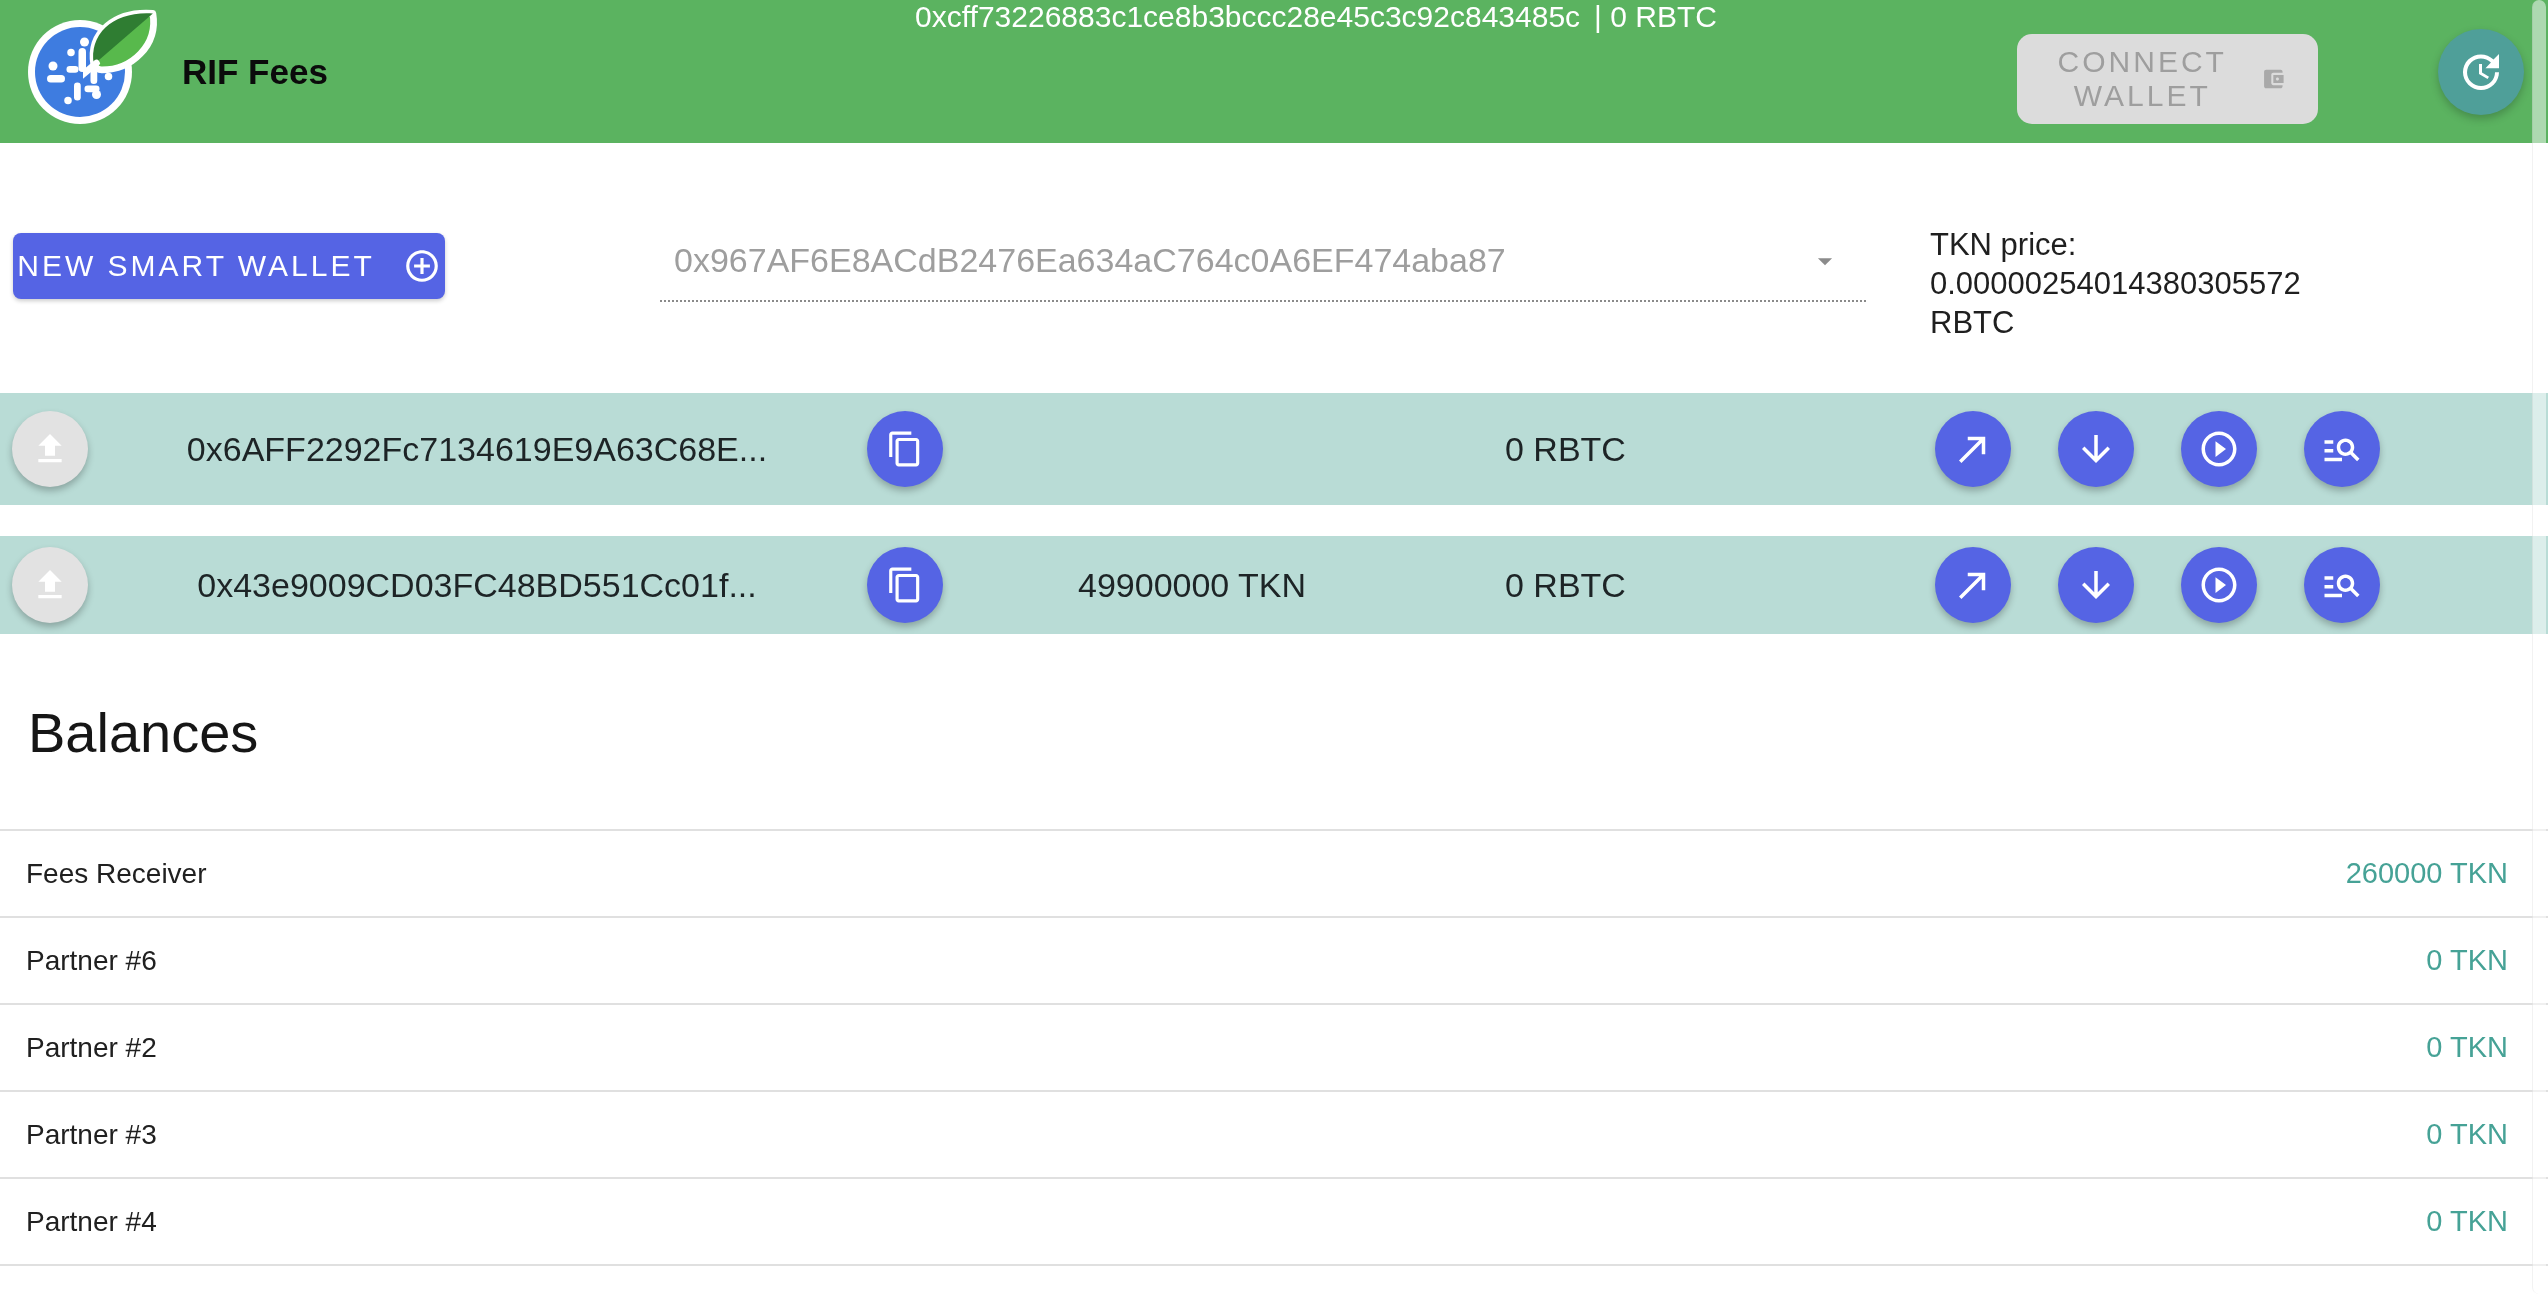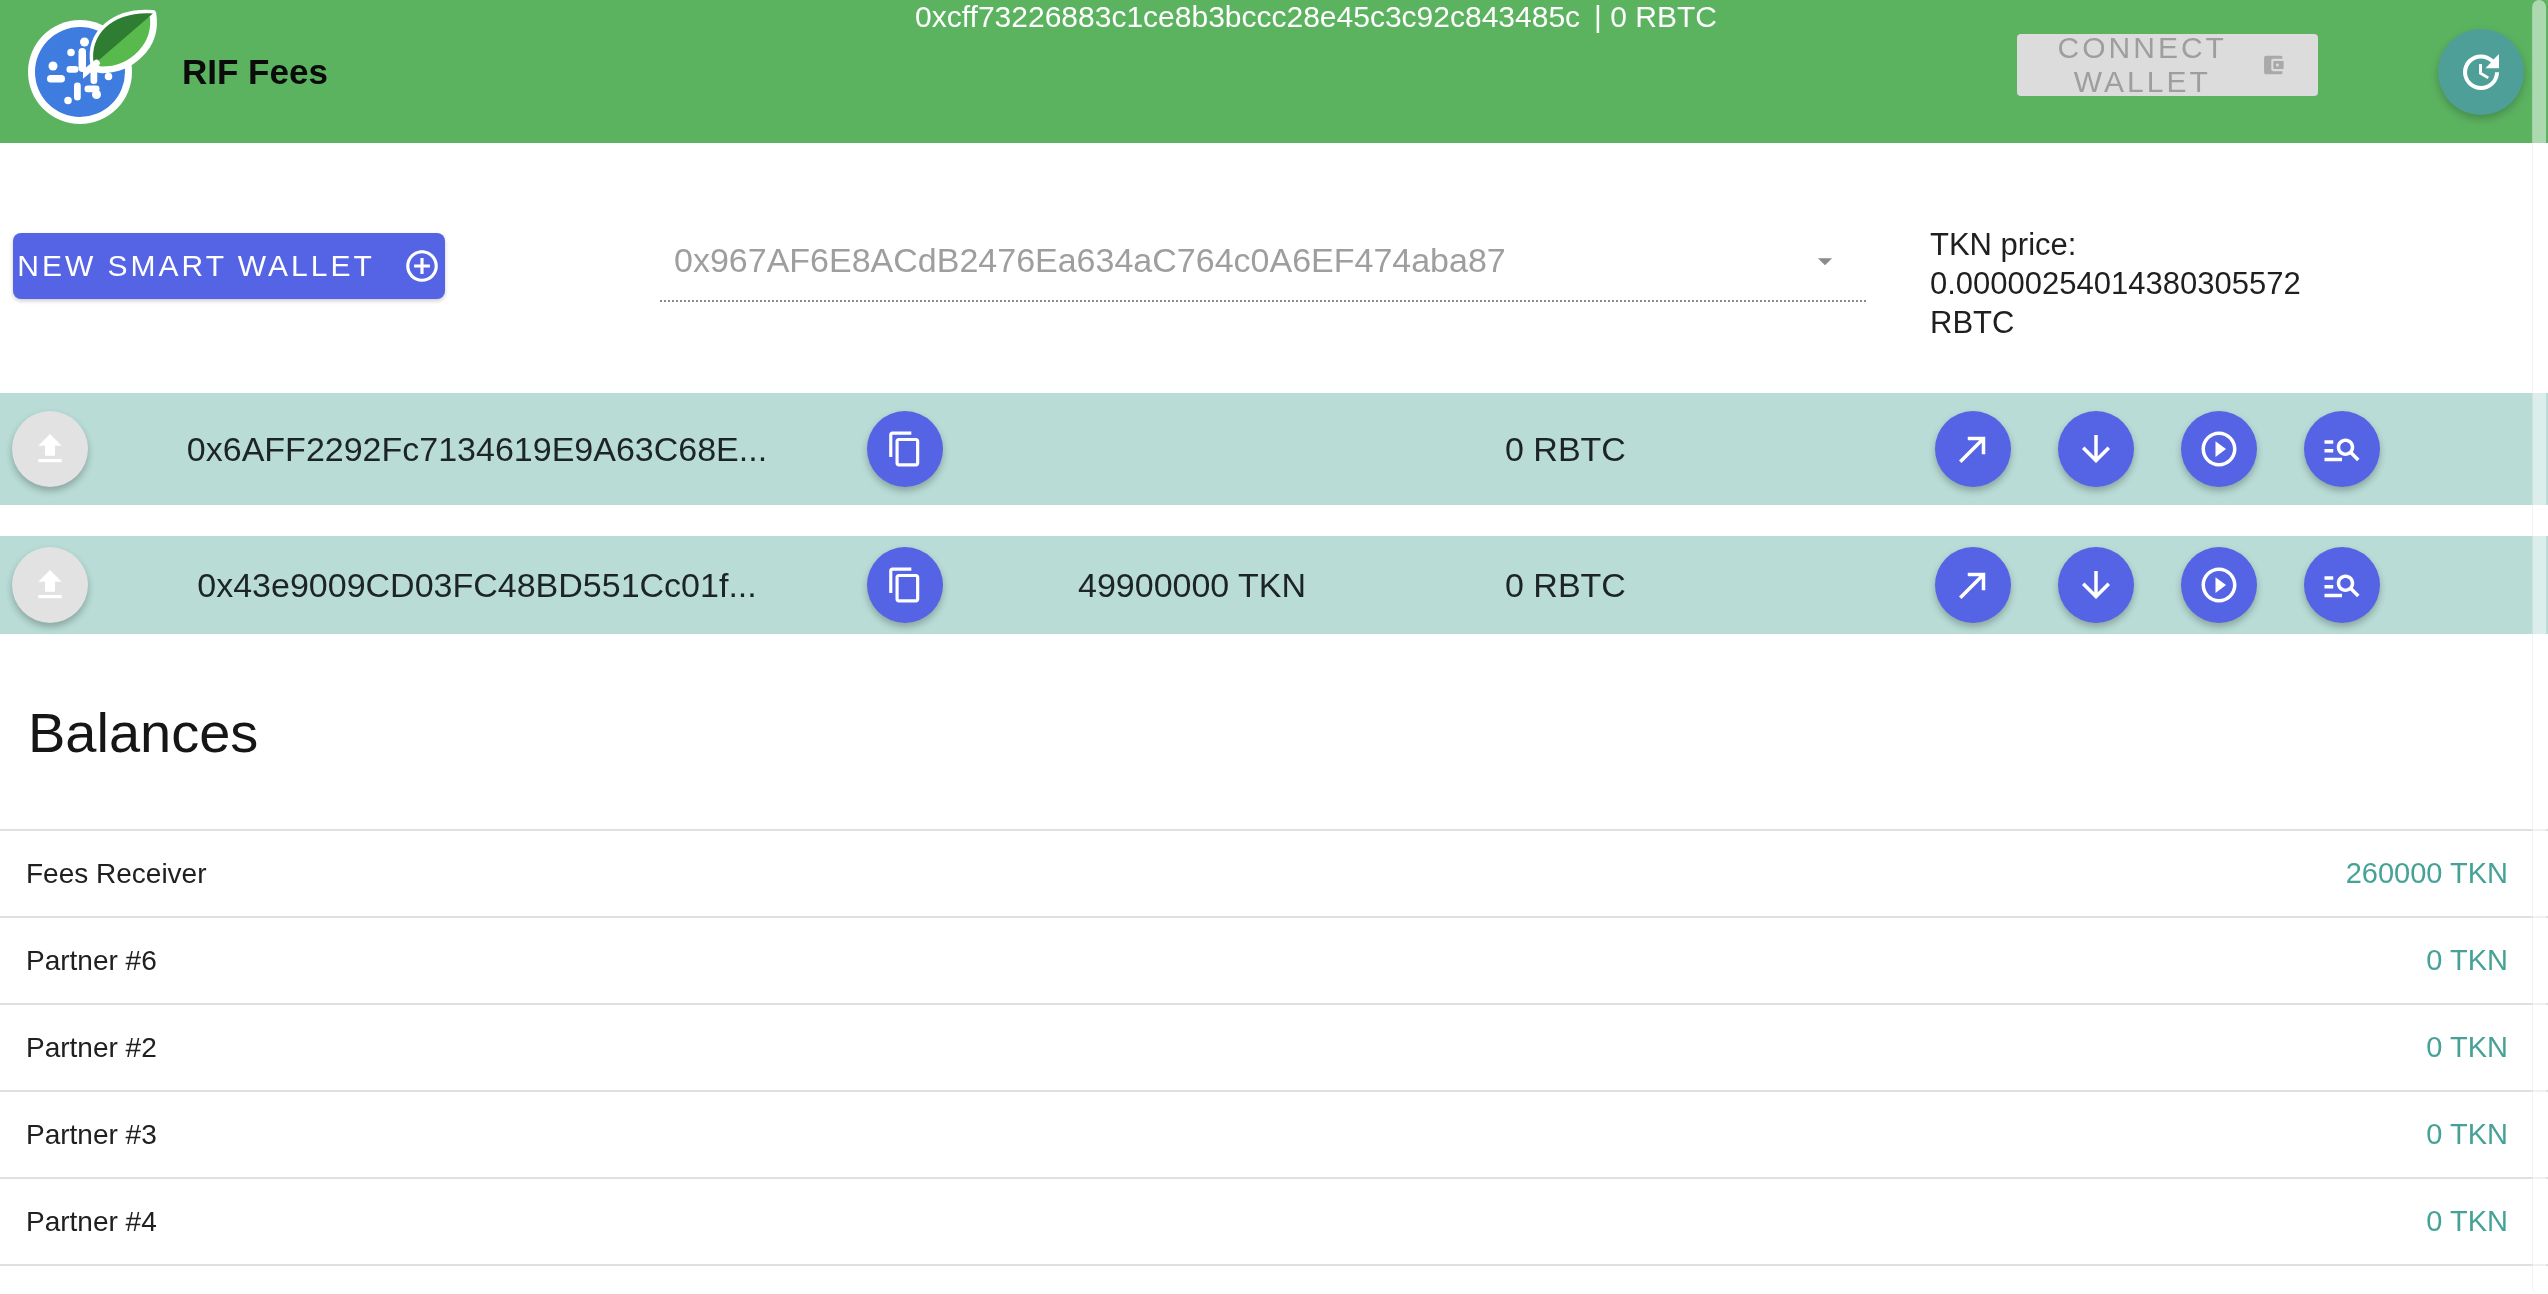--- a/index.html
+++ b/index.html
@@ -20,22 +20,22 @@
   .logo .ring{position:absolute;left:0;top:14px;width:104px;height:104px;border-radius:50%;
     background:#fff;}
   .logo .core{position:absolute;left:7px;top:21px;width:90px;height:90px;border-radius:50%;
     background:var(--logo-blue);}
   .logo svg.glyph{position:absolute;left:7px;top:21px;width:90px;height:90px;}
   .logo svg.leaf{position:absolute;left:55px;top:-2px;width:86px;height:78px;}
   .app-title{margin-left:22px;font-size:35px;font-weight:bold;color:#0b0b0b;}
   .account{position:absolute;left:calc(50% + 42px);top:0;height:179px;transform:translateX(-50%);
     display:flex;align-items:flex-start;gap:14px;color:#fff;font-size:30px;white-space:nowrap;}
   .hdr-actions{position:absolute;right:0;top:0;height:143px;}
-  .connect-btn{position:absolute;right:230px;top:34px;height:62px;padding:0 32px;
-    background:var(--gray-btn);border:none;border-radius:4px;display:flex;align-items:center;
+  .connect-btn{position:absolute;right:230px;top:34px;height:90px;padding:0 32px;
+    background:var(--gray-btn);border:none;border-radius:15px;display:flex;align-items:center;
     gap:26px;color:var(--gray-text);font-size:30px;letter-spacing:3px;cursor:pointer;
     font-family:"Liberation Sans", sans-serif;}
   .connect-btn svg{width:42px;height:42px;fill:#a9a9a9;}
   .refresh-btn{position:absolute;right:24px;top:29px;width:86px;height:86px;border-radius:50%;
     border:none;background:var(--teal-btn);display:flex;align-items:center;justify-content:center;
     box-shadow:0 4px 8px rgba(0,0,0,0.22);cursor:pointer;}
   .refresh-btn svg{width:48px;height:48px;fill:#fff;}
 
   
   .toolbar{position:absolute;left:0;top:143px;width:2032px;height:250px;background:#fff;}

